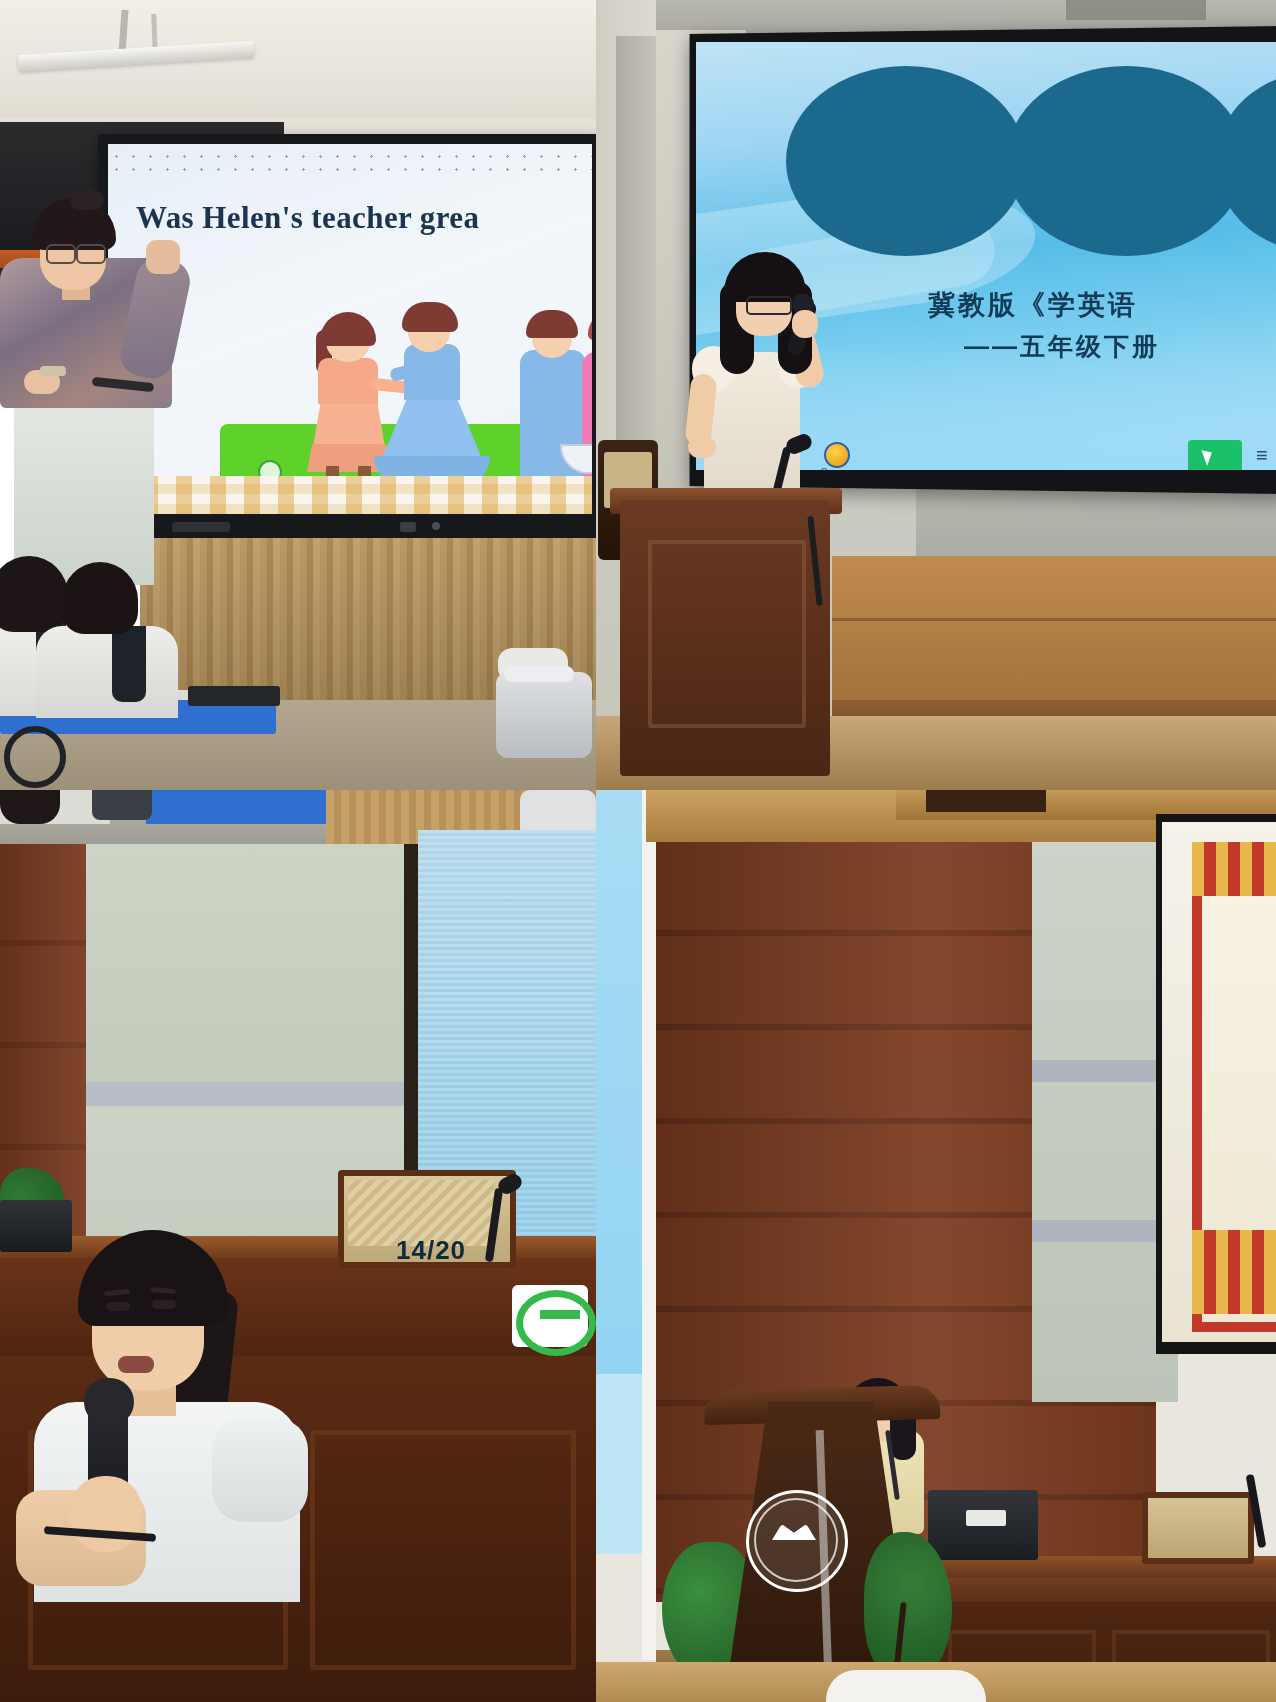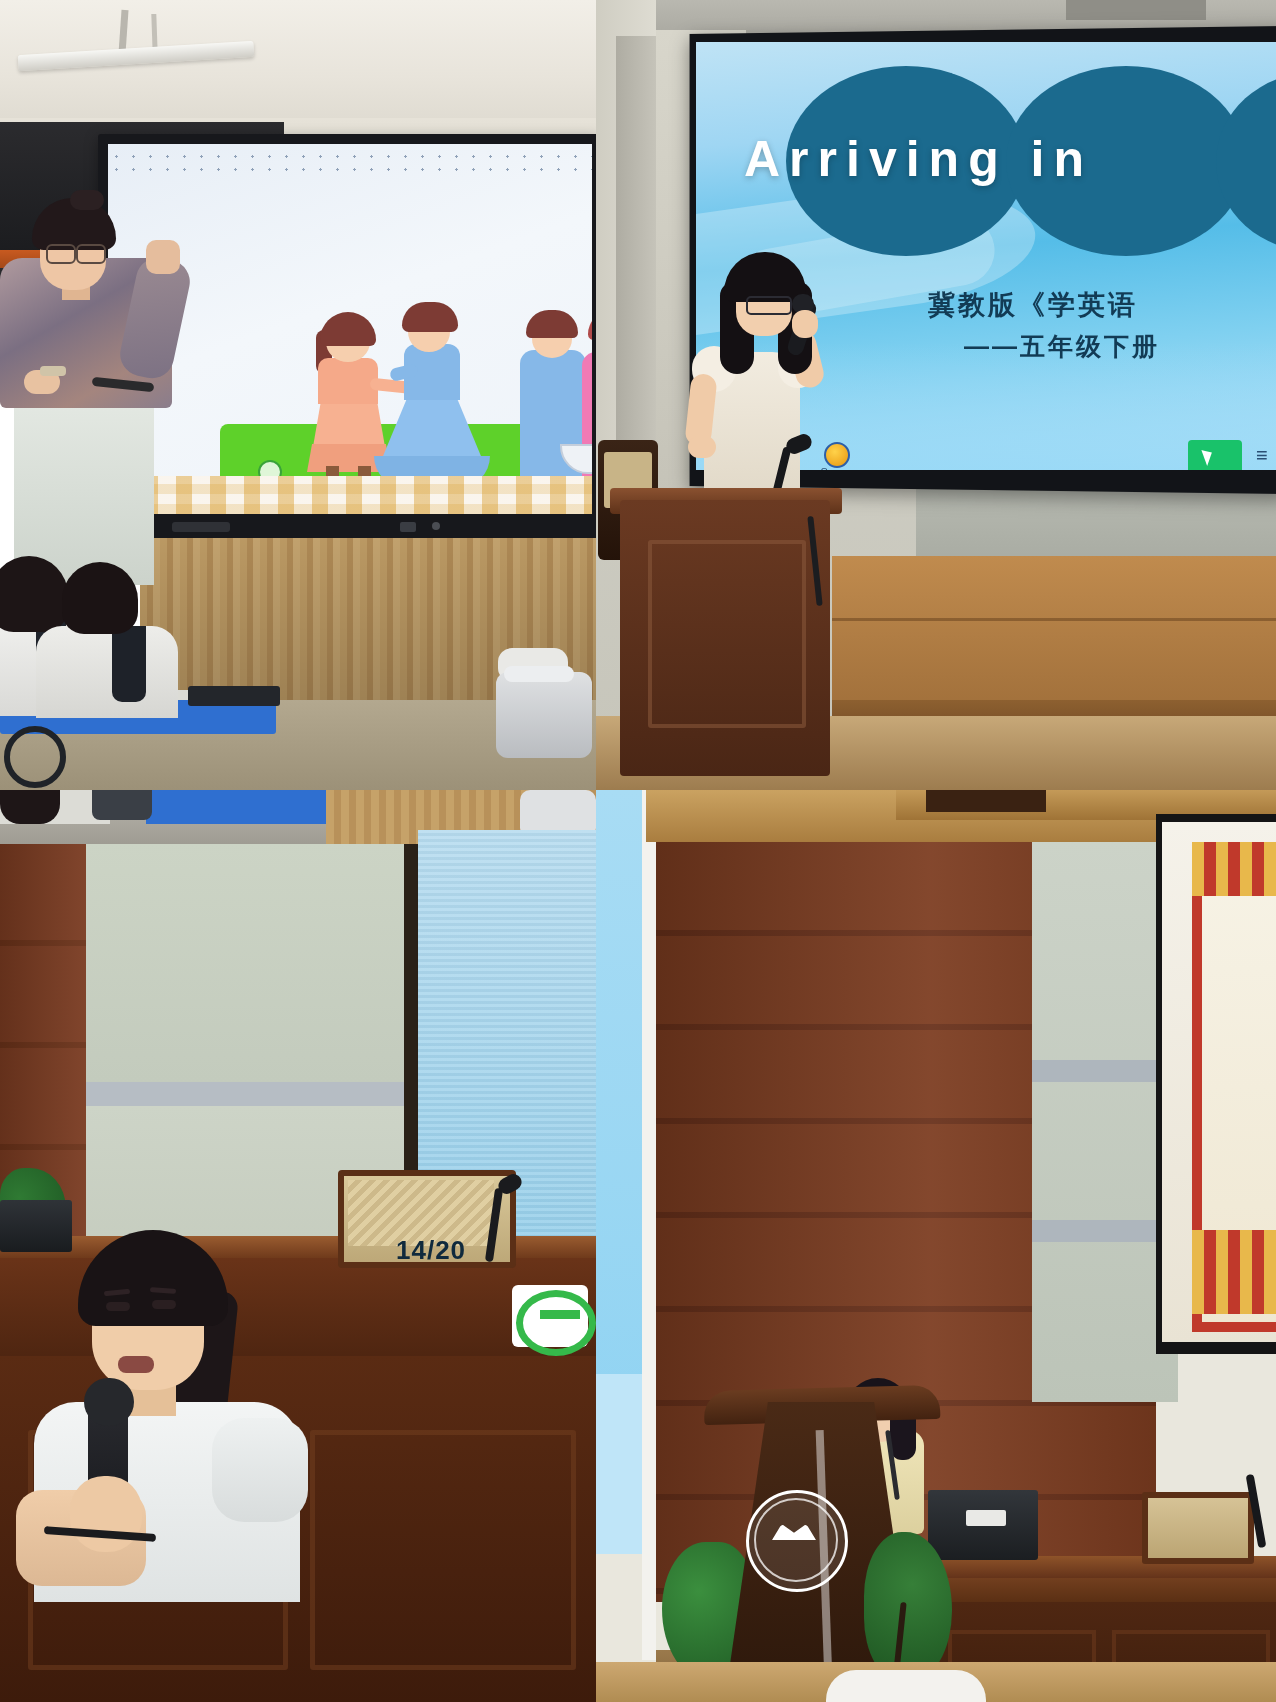--- a/index.html
+++ b/index.html
@@ -265,20 +265,21 @@
       <div class="blk tl-lightstem2"></div>
       <div class="blk tl-lightbar"></div>
       <div class="blk tl-wall"></div>
       <div class="blk tl-blackboard"></div>
       <div class="blk tl-bb-right"></div>
       <div class="blk tl-bb-right2"></div>
 
       <div class="blk tl-screenframe"></div>
       <div class="blk tl-screen">
         <div class="tl-dots"></div>
+        <div class="tl-title">Was Helen's teacher grea</div>
         <div class="tl-grass"></div>
 
         <div class="fg girl-or-hair2"></div>
         <div class="fg girl-or-skirt"></div>
         <div class="fg girl-or-skirt2"></div>
         <div class="fg girl-or-body"></div>
         <div class="fg girl-or-leg1"></div>
         <div class="fg girl-or-leg2"></div>
         <div class="fg girl-or-head"></div>
         <div class="fg girl-or-hair"></div>
@@ -351,21 +352,20 @@
       <div class="blk tr-wallpanel2"></div>
       <div class="blk tr-wallpanel3"></div>
 
       <div class="blk tr-screenframe"></div>
       <div class="blk tr-screen">
         <div class="tr-wave"></div>
         <div class="tr-wave2"></div>
         <div class="tr-ellipse1"></div>
         <div class="tr-ellipse2"></div>
         <div class="tr-ellipse3"></div>
-        <div class="tr-slidetitle">Arriving in</div>
         <div class="tr-bblue"></div>
         <div class="tr-sub1">冀教版《学英语</div>
         <div class="tr-sub2">——五年级下册</div>
         <div class="tr-icon-b">化</div>
         <div class="tr-icon-a"></div>
         <div class="tr-icon-alab">Sunny</div>
         <div class="tr-greenbtn"></div>
         <div class="tr-cursor"></div>
 
         <div class="tr-icon-c">≡</div>

